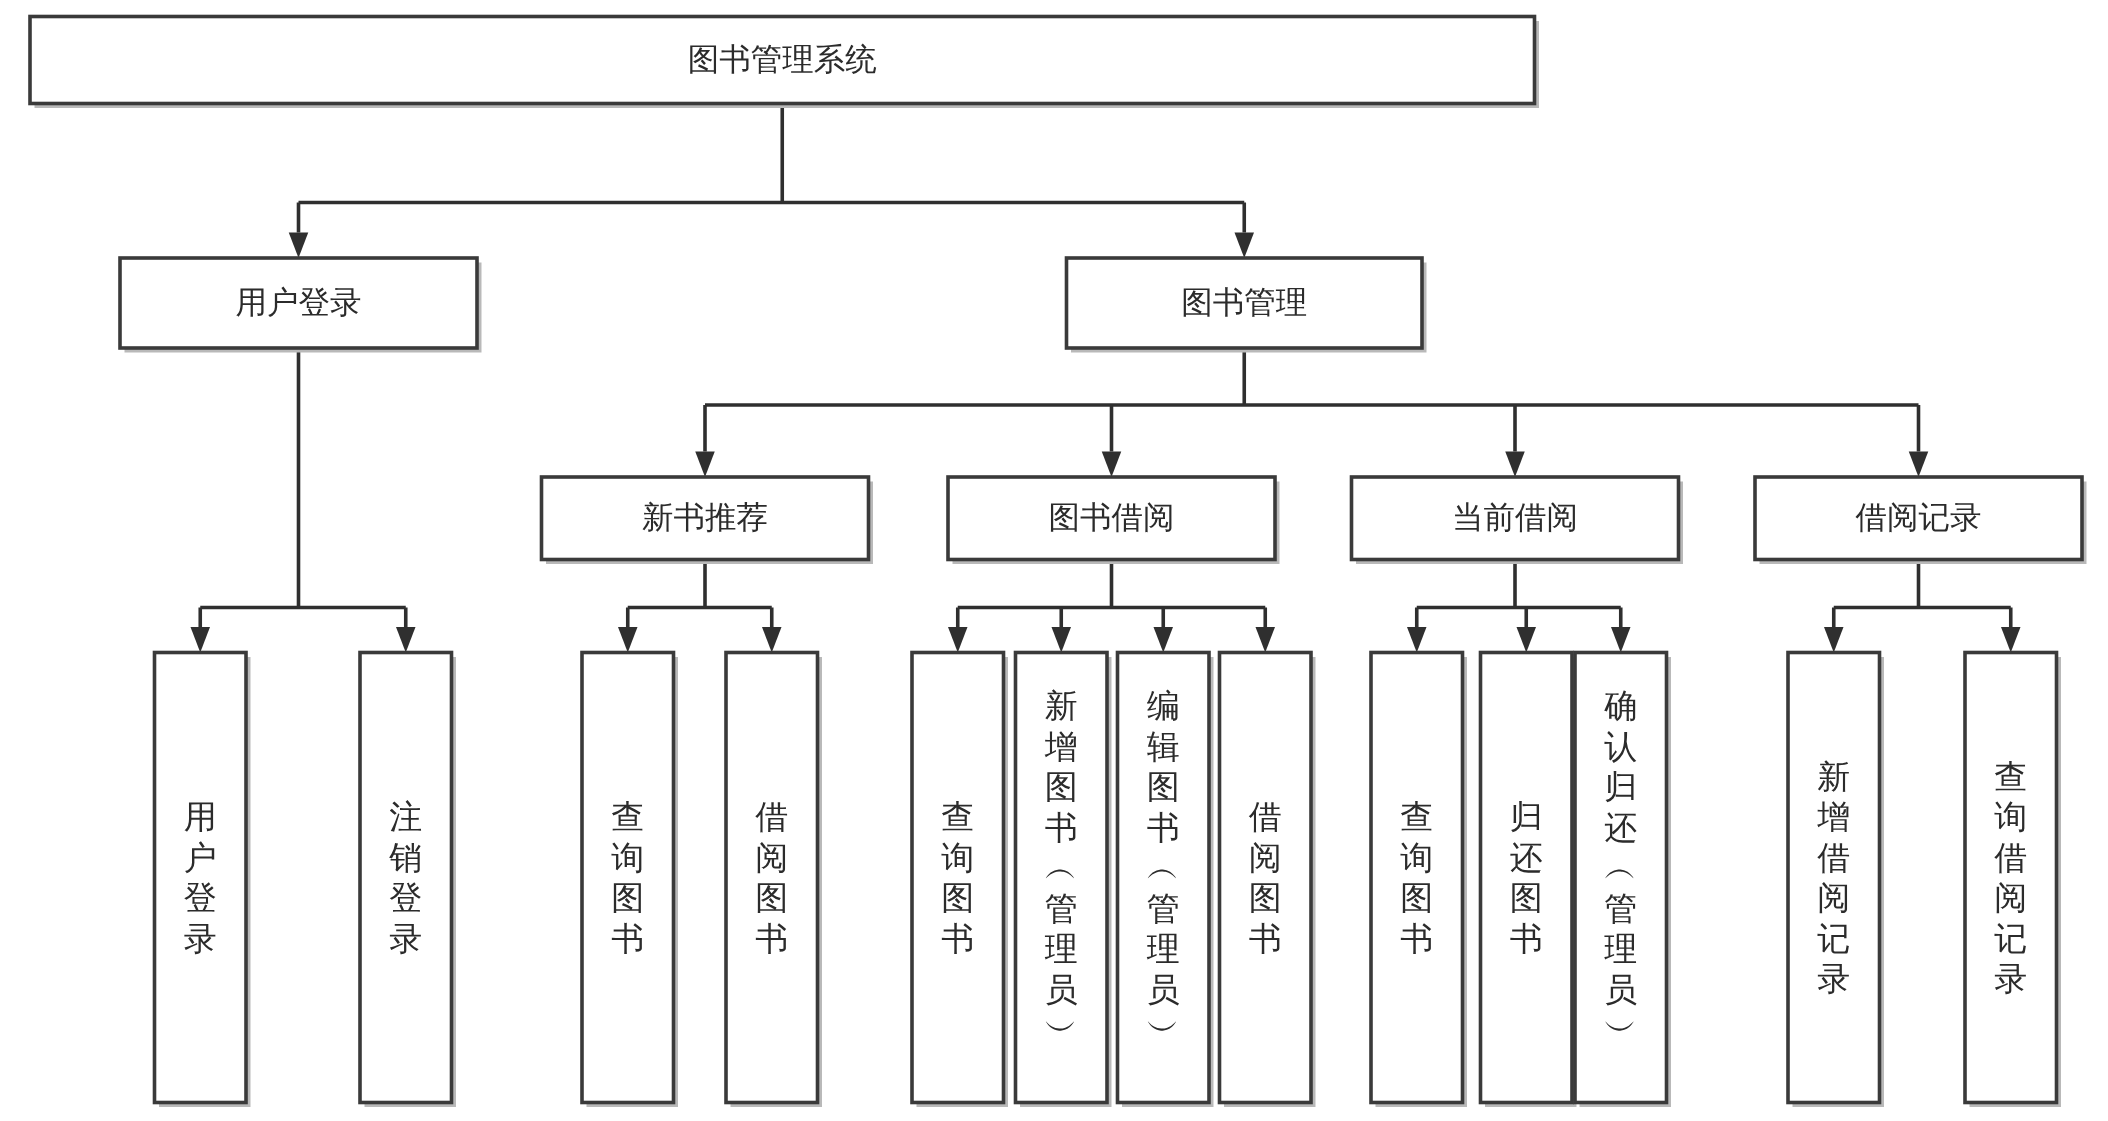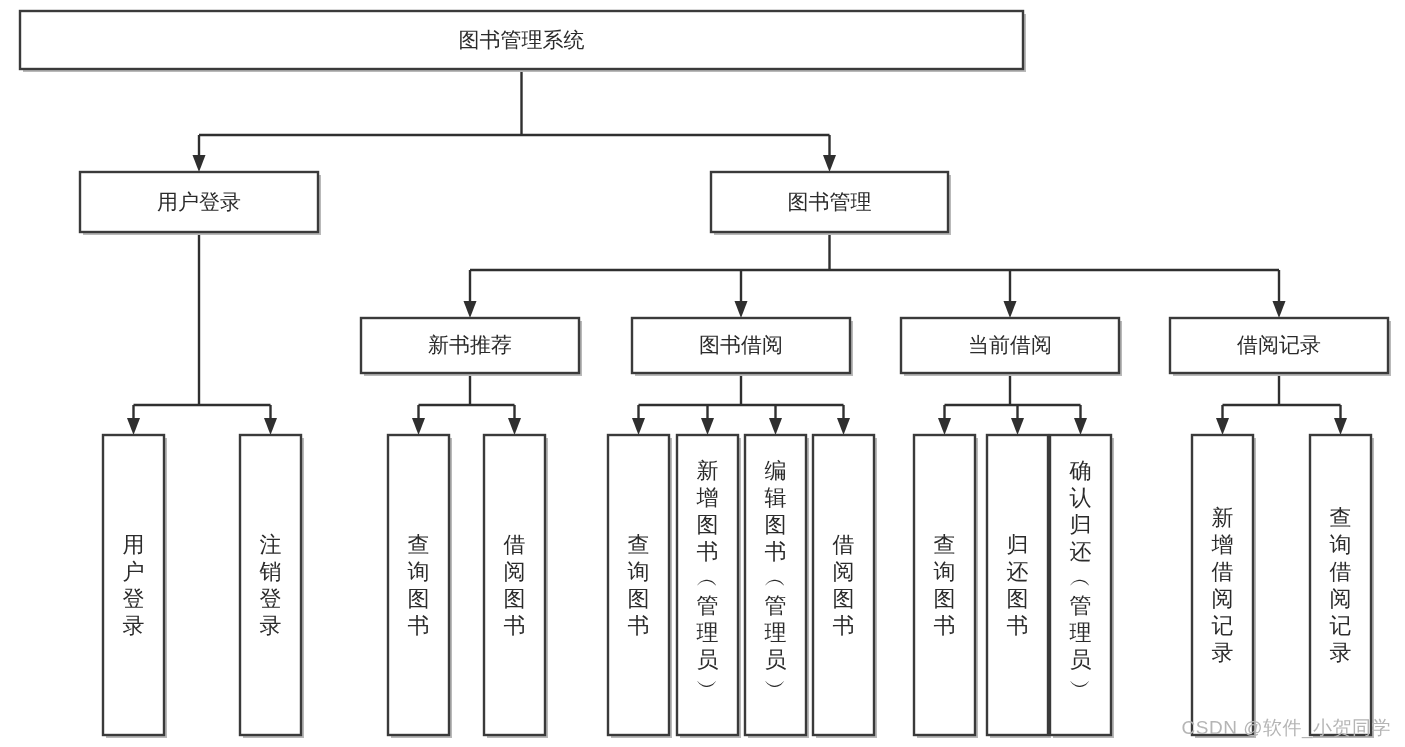--- a/index.html
+++ b/index.html
@@ -230,14 +230,13 @@
           <rect x="1192" y="435" width="61" height="300" class="node-box"></rect>
           <text x="1222.5" y="525.06" class="node-label-v"><tspan x="1222.5" dy="0">新</tspan><tspan x="1222.5" dy="27">增</tspan><tspan x="1222.5" dy="27">借</tspan><tspan x="1222.5" dy="27">阅</tspan><tspan x="1222.5" dy="27">记</tspan><tspan x="1222.5" dy="27">录</tspan></text>
         </g>
         <g>
           <rect x="1313" y="438" width="61" height="300" class="node-shadow"></rect>
           <rect x="1310" y="435" width="61" height="300" class="node-box"></rect>
           <text x="1340.5" y="525.06" class="node-label-v"><tspan x="1340.5" dy="0">查</tspan><tspan x="1340.5" dy="27">询</tspan><tspan x="1340.5" dy="27">借</tspan><tspan x="1340.5" dy="27">阅</tspan><tspan x="1340.5" dy="27">记</tspan><tspan x="1340.5" dy="27">录</tspan></text>
         </g>
       </g>
   </svg>
-  <div class="watermark">CSDN @软件_小贺同学</div>
 </div>
 
 </body></html>

